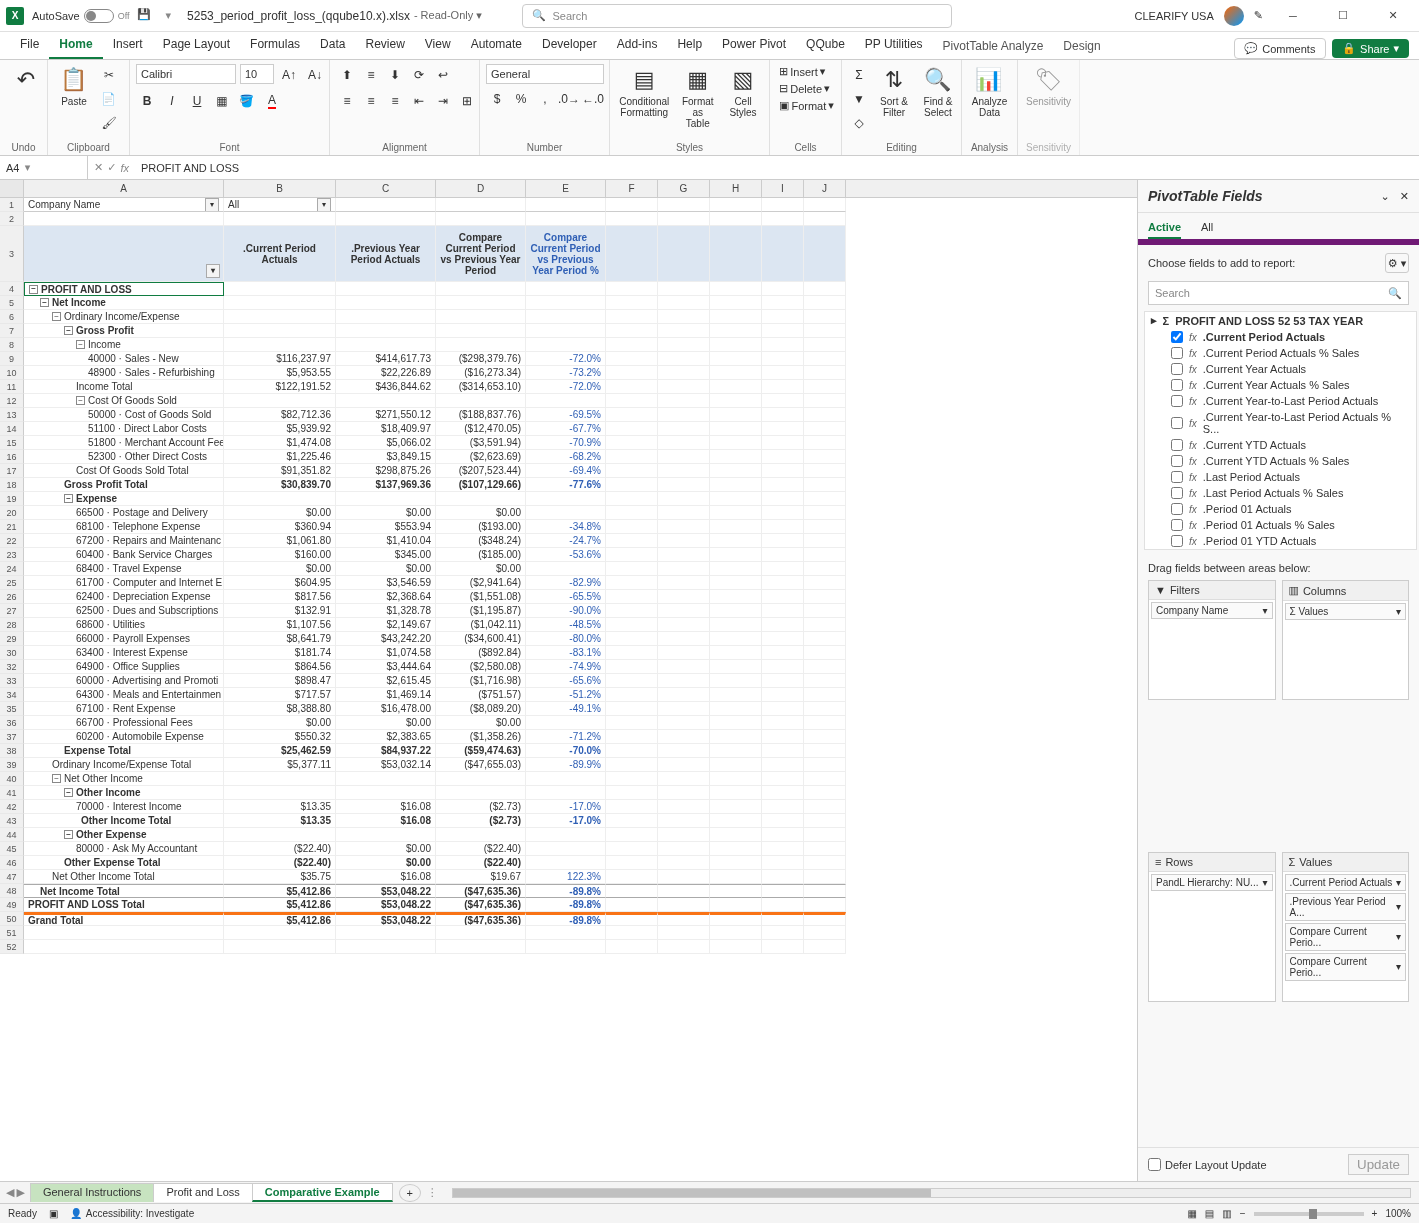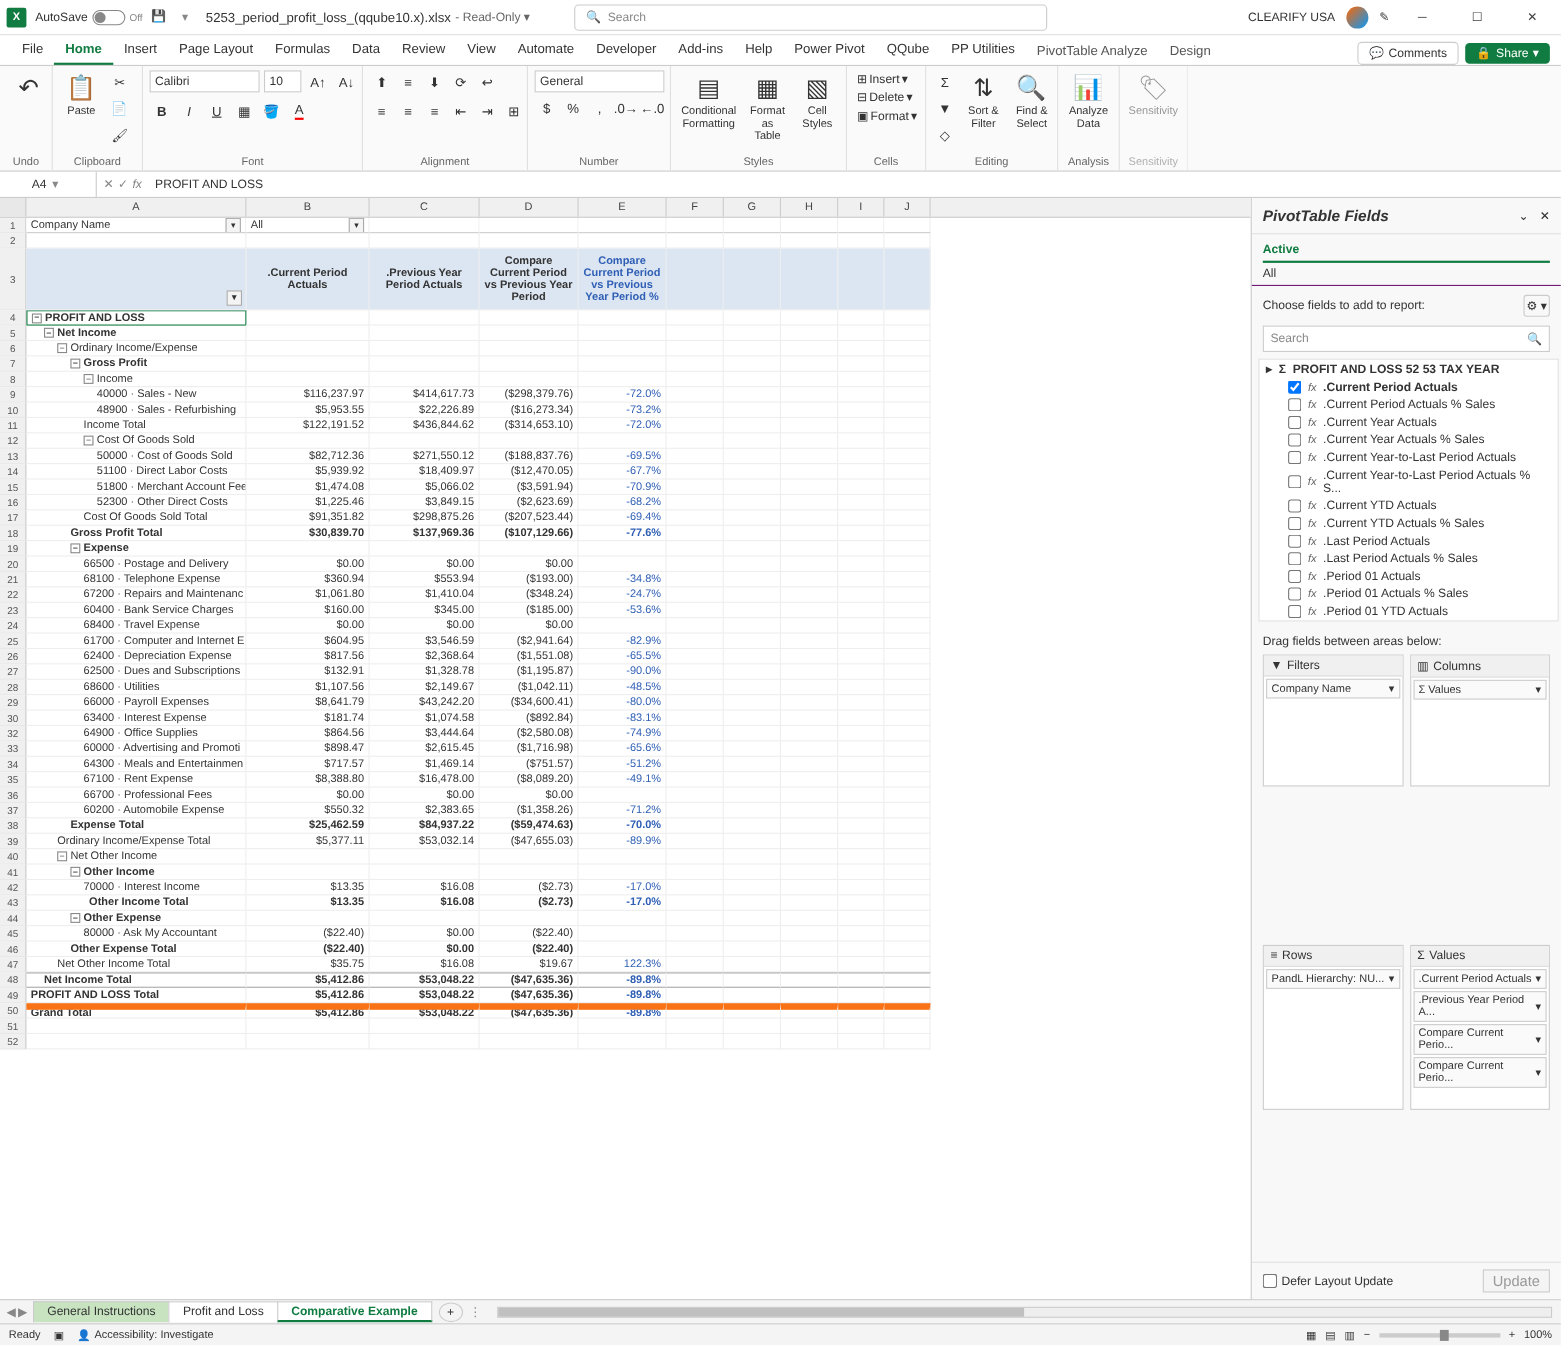--- a/index.html
+++ b/index.html
@@ -35,35 +35,35 @@
 .big-btn { display:flex; flex-direction:column; align-items:center; justify-content:center; gap:2px; padding:2px 4px; min-width:40px; }
 .big-btn .icon { font-size:22px; height:28px; display:flex;align-items:center; }
 .big-btn .lbl { font-size:10px; text-align:center; }
 .small-stack { display:flex; flex-direction:column; gap:2px; }
 .small-btn { padding:1px 3px; font-size:11px; display:flex; align-items:center; gap:2px; }
 .font-combo { border:1px solid #ccc; height:20px; padding:0 4px; font-size:11px; background:#fff; display:flex;align-items:center; }
 .icon-btn { width:22px; height:22px; display:flex; align-items:center; justify-content:center; font-size:12px; }
 
 
 .formula-row { height: 24px; display:flex; align-items:center; border-bottom:1px solid #ccc; }
-.name-box { width: 88px; border-right:1px solid #ccc; padding:0 6px; height:100%; display:flex;align-items:center; font-size:11px;justify-content:center; }
+.name-box { width: 88px; border-right:1px solid #ccc; padding:0 6px; height:100%; display:flex;align-items:center; font-size:11px; }
 .name-box-arrow { width:16px; text-align:center; color:#888; }
 .fx-btns { display:flex; gap:4px; padding:0 6px; align-items:center; color:#888; }
 .formula-input { flex:1; padding:0 6px; font-size:11px; }
 
 
 .main { display:flex; height: calc(1223px - 32px - 28px - 96px - 24px - 22px - 20px); }
 .sheet { flex:1; overflow:hidden; position:relative; }
 .pivot-pane { width: 282px; border-left:1px solid #ccc; background:#f8f8f8; display:flex; flex-direction:column; }
 
 
 .pivot-pane .header { display:flex; justify-content:space-between; align-items:center; padding:8px 10px; border-bottom:1px solid #e0e0e0; }
 .pivot-pane .header h3 { font-size:14px; font-weight:600;font-style:italic; }
 .pivot-pane .header .close { cursor:pointer; }
-.pivot-pane .sub-tabs { display:flex; gap:0; padding:4px 10px 0; font-size:11px; border-bottom:1px solid #701a75;flex-direction:column; }
+.pivot-pane .sub-tabs { display:flex; gap:20px; padding:4px 10px 0; font-size:11px; border-bottom:6px solid #701a75; }
 .pivot-pane .sub-tabs span { padding:4px 0; cursor:pointer; }
 .pivot-pane .sub-tabs span.active { border-bottom:2px solid #107c41; color:#107c41; font-weight:600; }
 .pivot-pane .choose { padding:8px 10px; font-size:11px; display:flex; justify-content:space-between; align-items:center; }
 .pivot-pane .gear { border:1px solid #ccc; border-radius:3px; width:24px; height:20px; display:flex;align-items:center;justify-content:center; }
 .pivot-pane .search-box { margin:0 10px 6px; border:1px solid #ccc; background:#fff; height:24px; display:flex;align-items:center; padding:0 6px; color:#888; gap:4px; }
 .field-list { overflow-y:auto; max-height:262px; margin:0 2px 6px 6px; border:1px solid #e0e0e0; background:#fff; }
 .field-item { display:flex; align-items:center; gap:6px; padding:2px 6px; font-size:11px; }
 .field-item.header-row { font-weight:600; }
 .field-item input[type=checkbox] { width:12px; height:12px; }
 .fx-badge { font-style:italic; color:#666; font-size:10px; }
@@ -92,21 +92,21 @@
 .row .cell.blue { color:#2f5fb5; }
 .row .cell.bold { font-weight:700; }
 .filter-btn { border:1px solid #aaa; width:14px; height:14px; display:inline-flex; align-items:center;justify-content:center; font-size:8px; margin-left:auto; background:#f4f4f4; }
 .collapse-btn { border:1px solid #888; width:9px; height:9px; display:inline-flex; align-items:center;justify-content:center; font-size:8px; margin-right:3px; line-height:1; color:#444; }
 
 
 .cA { width:200px; } .cB { width:112px; } .cC{ width:100px;} .cD{width:90px;} .cE{width:80px;} .cF{width:52px;} .cG{width:52px;} .cH{width:52px;} .cI{width:42px;} .cJ{width:42px;}
 
 
 .row.selected .cell.cA { border:1px solid #107c41; }
-.row.grand .cell { border-top:6px solid #f97316; }
+.row.grand .cell { border-top:3px solid #f97316; }
 .row.netincome .cell { border-top:1px solid #aaa; border-bottom:1px solid #aaa; }
 
 
 .sheet-tabs { height:22px; border-top:1px solid #ccc; display:flex; align-items:center; background:#f4f4f4; }
 .sheet-tabs .nav { display:flex; gap:2px; padding:0 6px; color:#888; }
 .sheet-tabs .tab { padding:2px 12px; border:1px solid #ccc; border-bottom:none; background:#fff; font-size:11px; margin-left:-1px; }
 .sheet-tabs .tab.active { background:#fff; border-bottom:2px solid #107c41; font-weight:600; color:#107c41; }
 .sheet-tabs .tab.green { background:#c7e3c0; }
 .sheet-tabs .add { width:22px; height:18px; border:1px solid #ccc; border-radius:50%; display:flex;align-items:center;justify-content:center; margin-left:6px; }
 .sheet-tabs .hscroll { flex:1; margin:0 8px; height:10px; background:#eee; border:1px solid #ccc; position:relative; }

